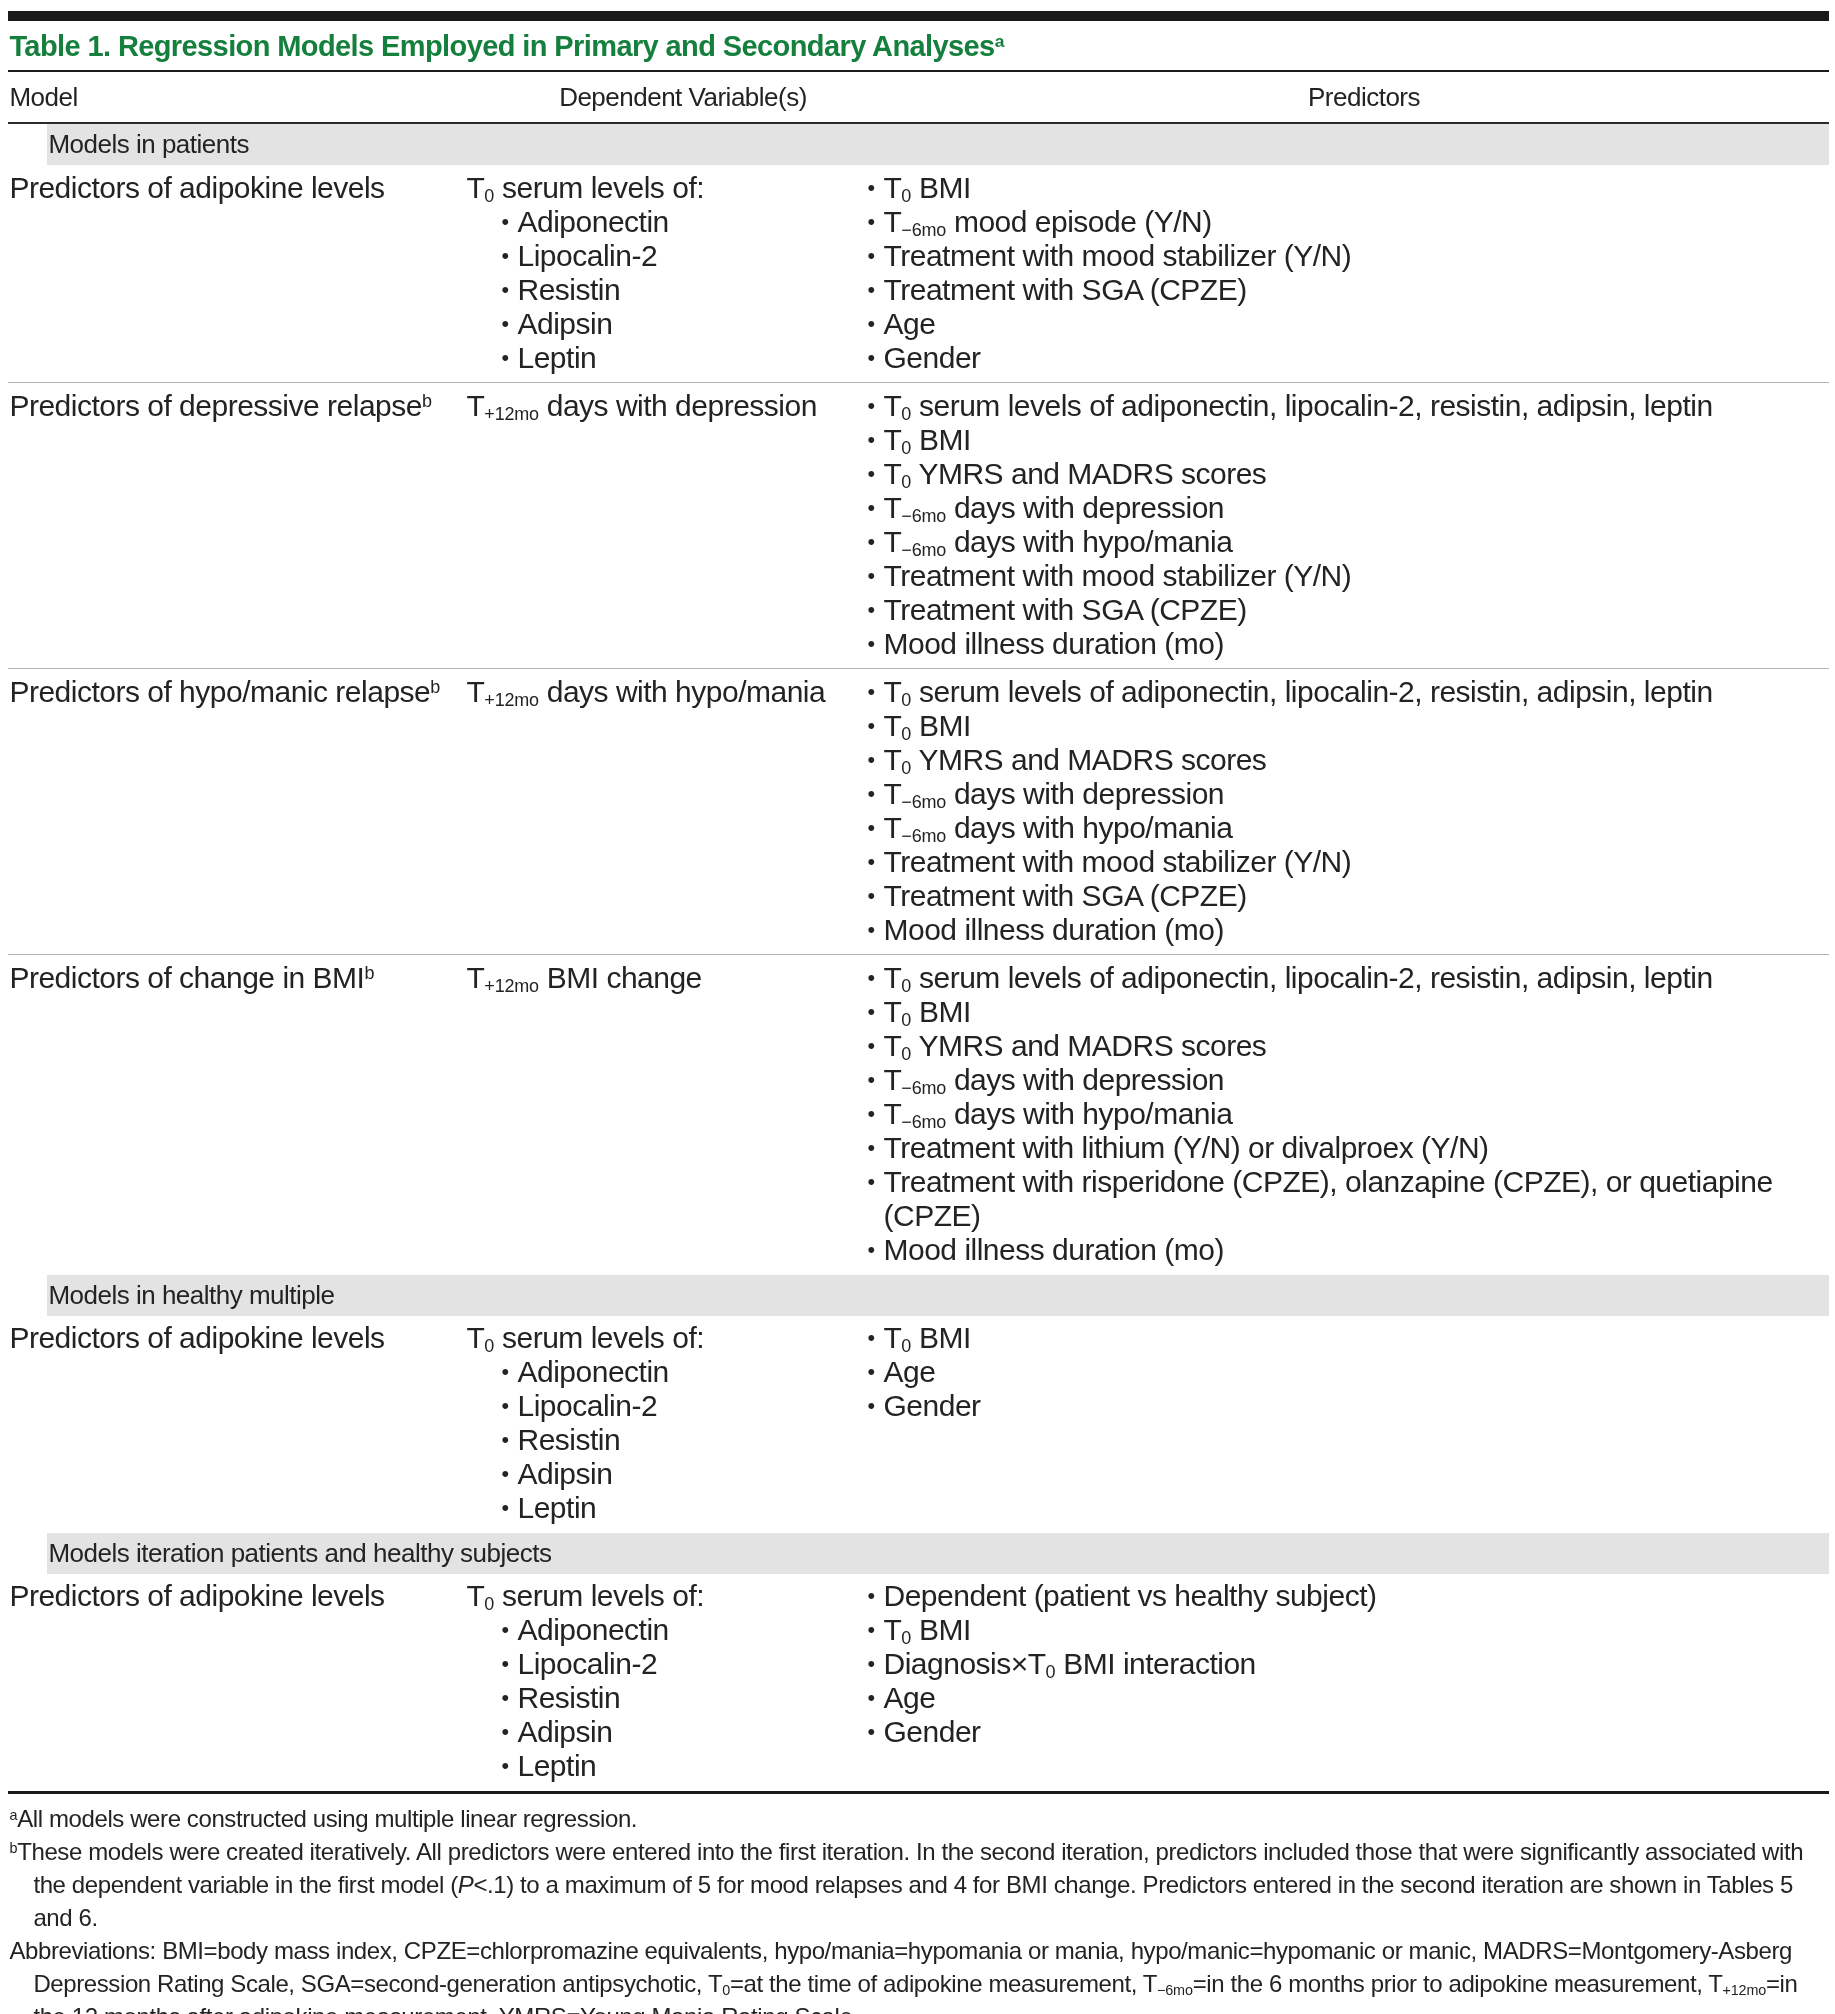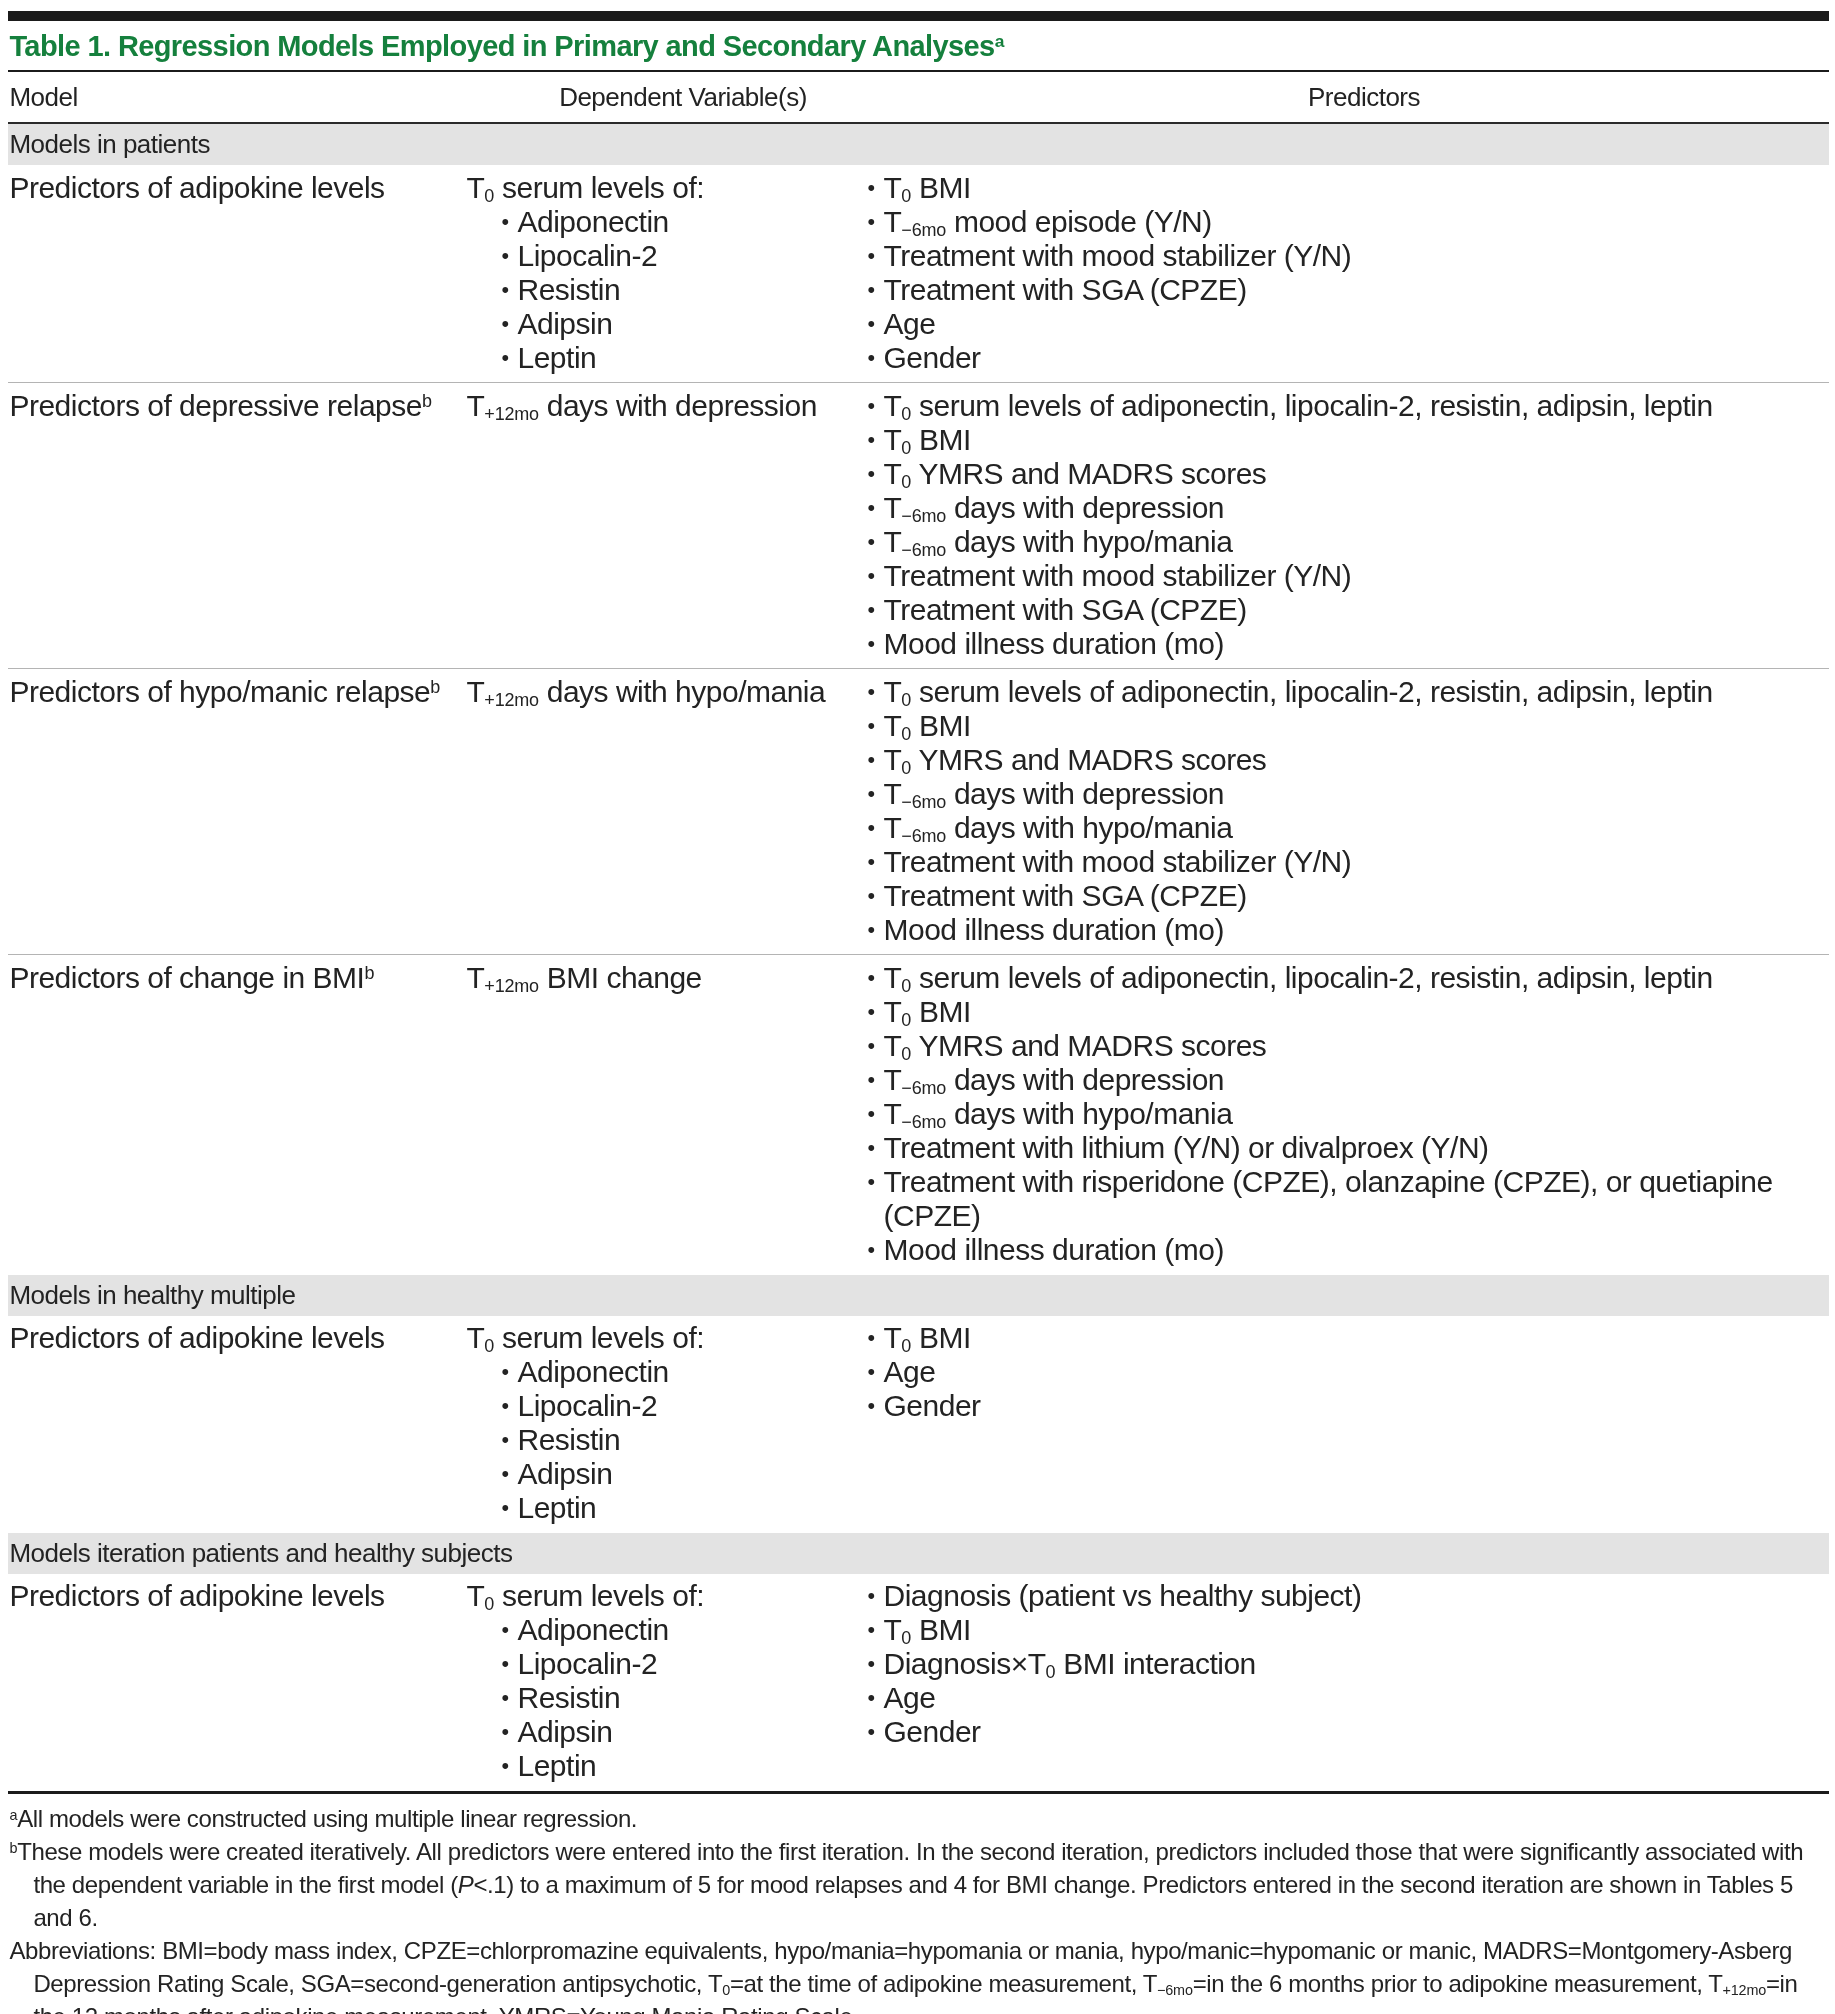--- a/index.html
+++ b/index.html
@@ -46,20 +46,21 @@
 
   .band {
     background: #e3e3e3;
     height: 41px;
     line-height: 41px;
     font-size: 26px;
     letter-spacing: -0.5px;
     padding-left: 1.9px;
     white-space: nowrap;
     overflow: hidden;
+    margin-left: 39px;
   }
 
   .trow {
     display: flex;
     padding: 5.6px 0 7.5px 0;
     font-size: 30px;
     letter-spacing: -0.5px;
     line-height: 34px;
   }
   .trow + .trow { border-top: 1.4px solid #b4b4b4; }
@@ -352,21 +353,21 @@
             <span class="btext">Adipsin</span>
           </div>
           <div class="bitem sub">
             <span class="bullet">•</span>
             <span class="btext">Leptin</span>
           </div>
         </div>
         <div class="cell c3">
           <div class="bitem">
             <span class="bullet">•</span>
-            <span class="btext">Diagnosis (patient vs healthy subject)</span>
+            <span class="btext">Dependent (patient vs healthy subject)</span>
           </div>
           <div class="bitem">
             <span class="bullet">•</span>
             <span class="btext">T<sub>0</sub> BMI</span>
           </div>
           <div class="bitem">
             <span class="bullet">•</span>
             <span class="btext">Diagnosis×T<sub>0</sub> BMI interaction</span>
           </div>
           <div class="bitem">

